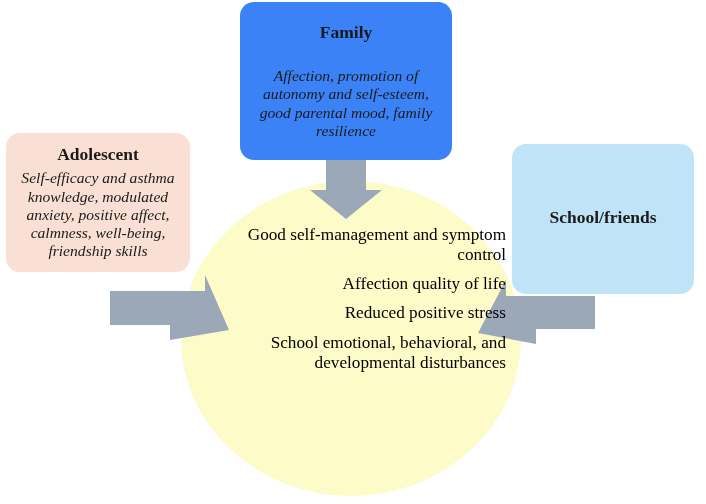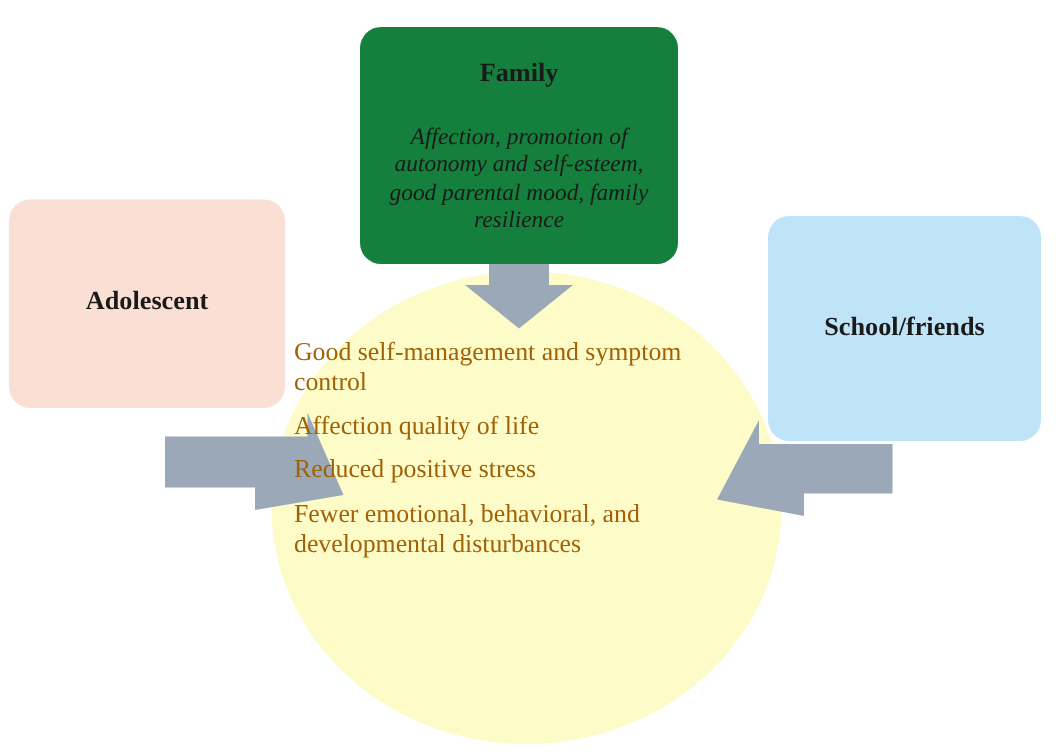--- a/index.html
+++ b/index.html
@@ -26,22 +26,22 @@
     border-radius: 50%;
     background: #fdfbc8;
     z-index: 1;
   }
   .circle-text {
     position: absolute;
     left: 196px;
     top: 225px;
     width: 310px;
     z-index: 4;
-    text-align: left;
-    color: #a16207;
+    text-align: right;
+    color: #000000;
     font-size: 17.2px;
     line-height: 1.17;
   }
   .circle-text .line {
     margin: 0 0 9px 0;
   }
   .circle-text .line:last-child { margin-bottom: 0; }
 
   
   .arrows {
@@ -72,24 +72,24 @@
     margin-bottom: 4px;
   }
   .box .body {
     font-size: 15.6px;
     line-height: 1.17;
     font-style: italic;
   }
 
   #box-family {
     left: 240px;
-    top: 18px;
+    top: 2px;
     width: 212px;
     height: 158px;
-    background: #15803d;
+    background: #3b82f6;
     gap: 20px;
   }
   #box-adolescent {
     left: 6px;
     top: 133px;
     width: 184px;
     height: 139px;
     background: #fae0d4;
   }
   #box-school {
@@ -114,29 +114,30 @@
 
     <polygon fill="#9aa8b8" points="110,291 205,291 205,275 229,330 170,340 170,325 110,325"></polygon>
 
     <polygon fill="#9aa8b8" points="595,296 506,296 506,280 478,333 536,344 536,329 595,329"></polygon>
   </svg>
 
   <div class="circle-text">
     <div class="line">Good self-management and symptom control</div>
     <div class="line">Affection quality of life</div>
     <div class="line">Reduced positive stress</div>
-    <div class="line">Fewer emotional, behavioral, and developmental disturbances</div>
+    <div class="line">School emotional, behavioral, and developmental disturbances</div>
   </div>
 
   <div class="box" id="box-family">
     <div class="title">Family</div>
     <div class="body">Affection, promotion of autonomy and self-esteem, good parental mood, family resilience</div>
   </div>
 
   <div class="box" id="box-adolescent">
     <div class="title">Adolescent</div>
+    <div class="body">Self-efficacy and asthma knowledge, modulated anxiety, positive affect, calmness, well-being, friendship skills</div>
   </div>
 
   <div class="box" id="box-school">
     <div class="title">School/friends</div>
   </div>
 
 </div>
 
 </body></html>

